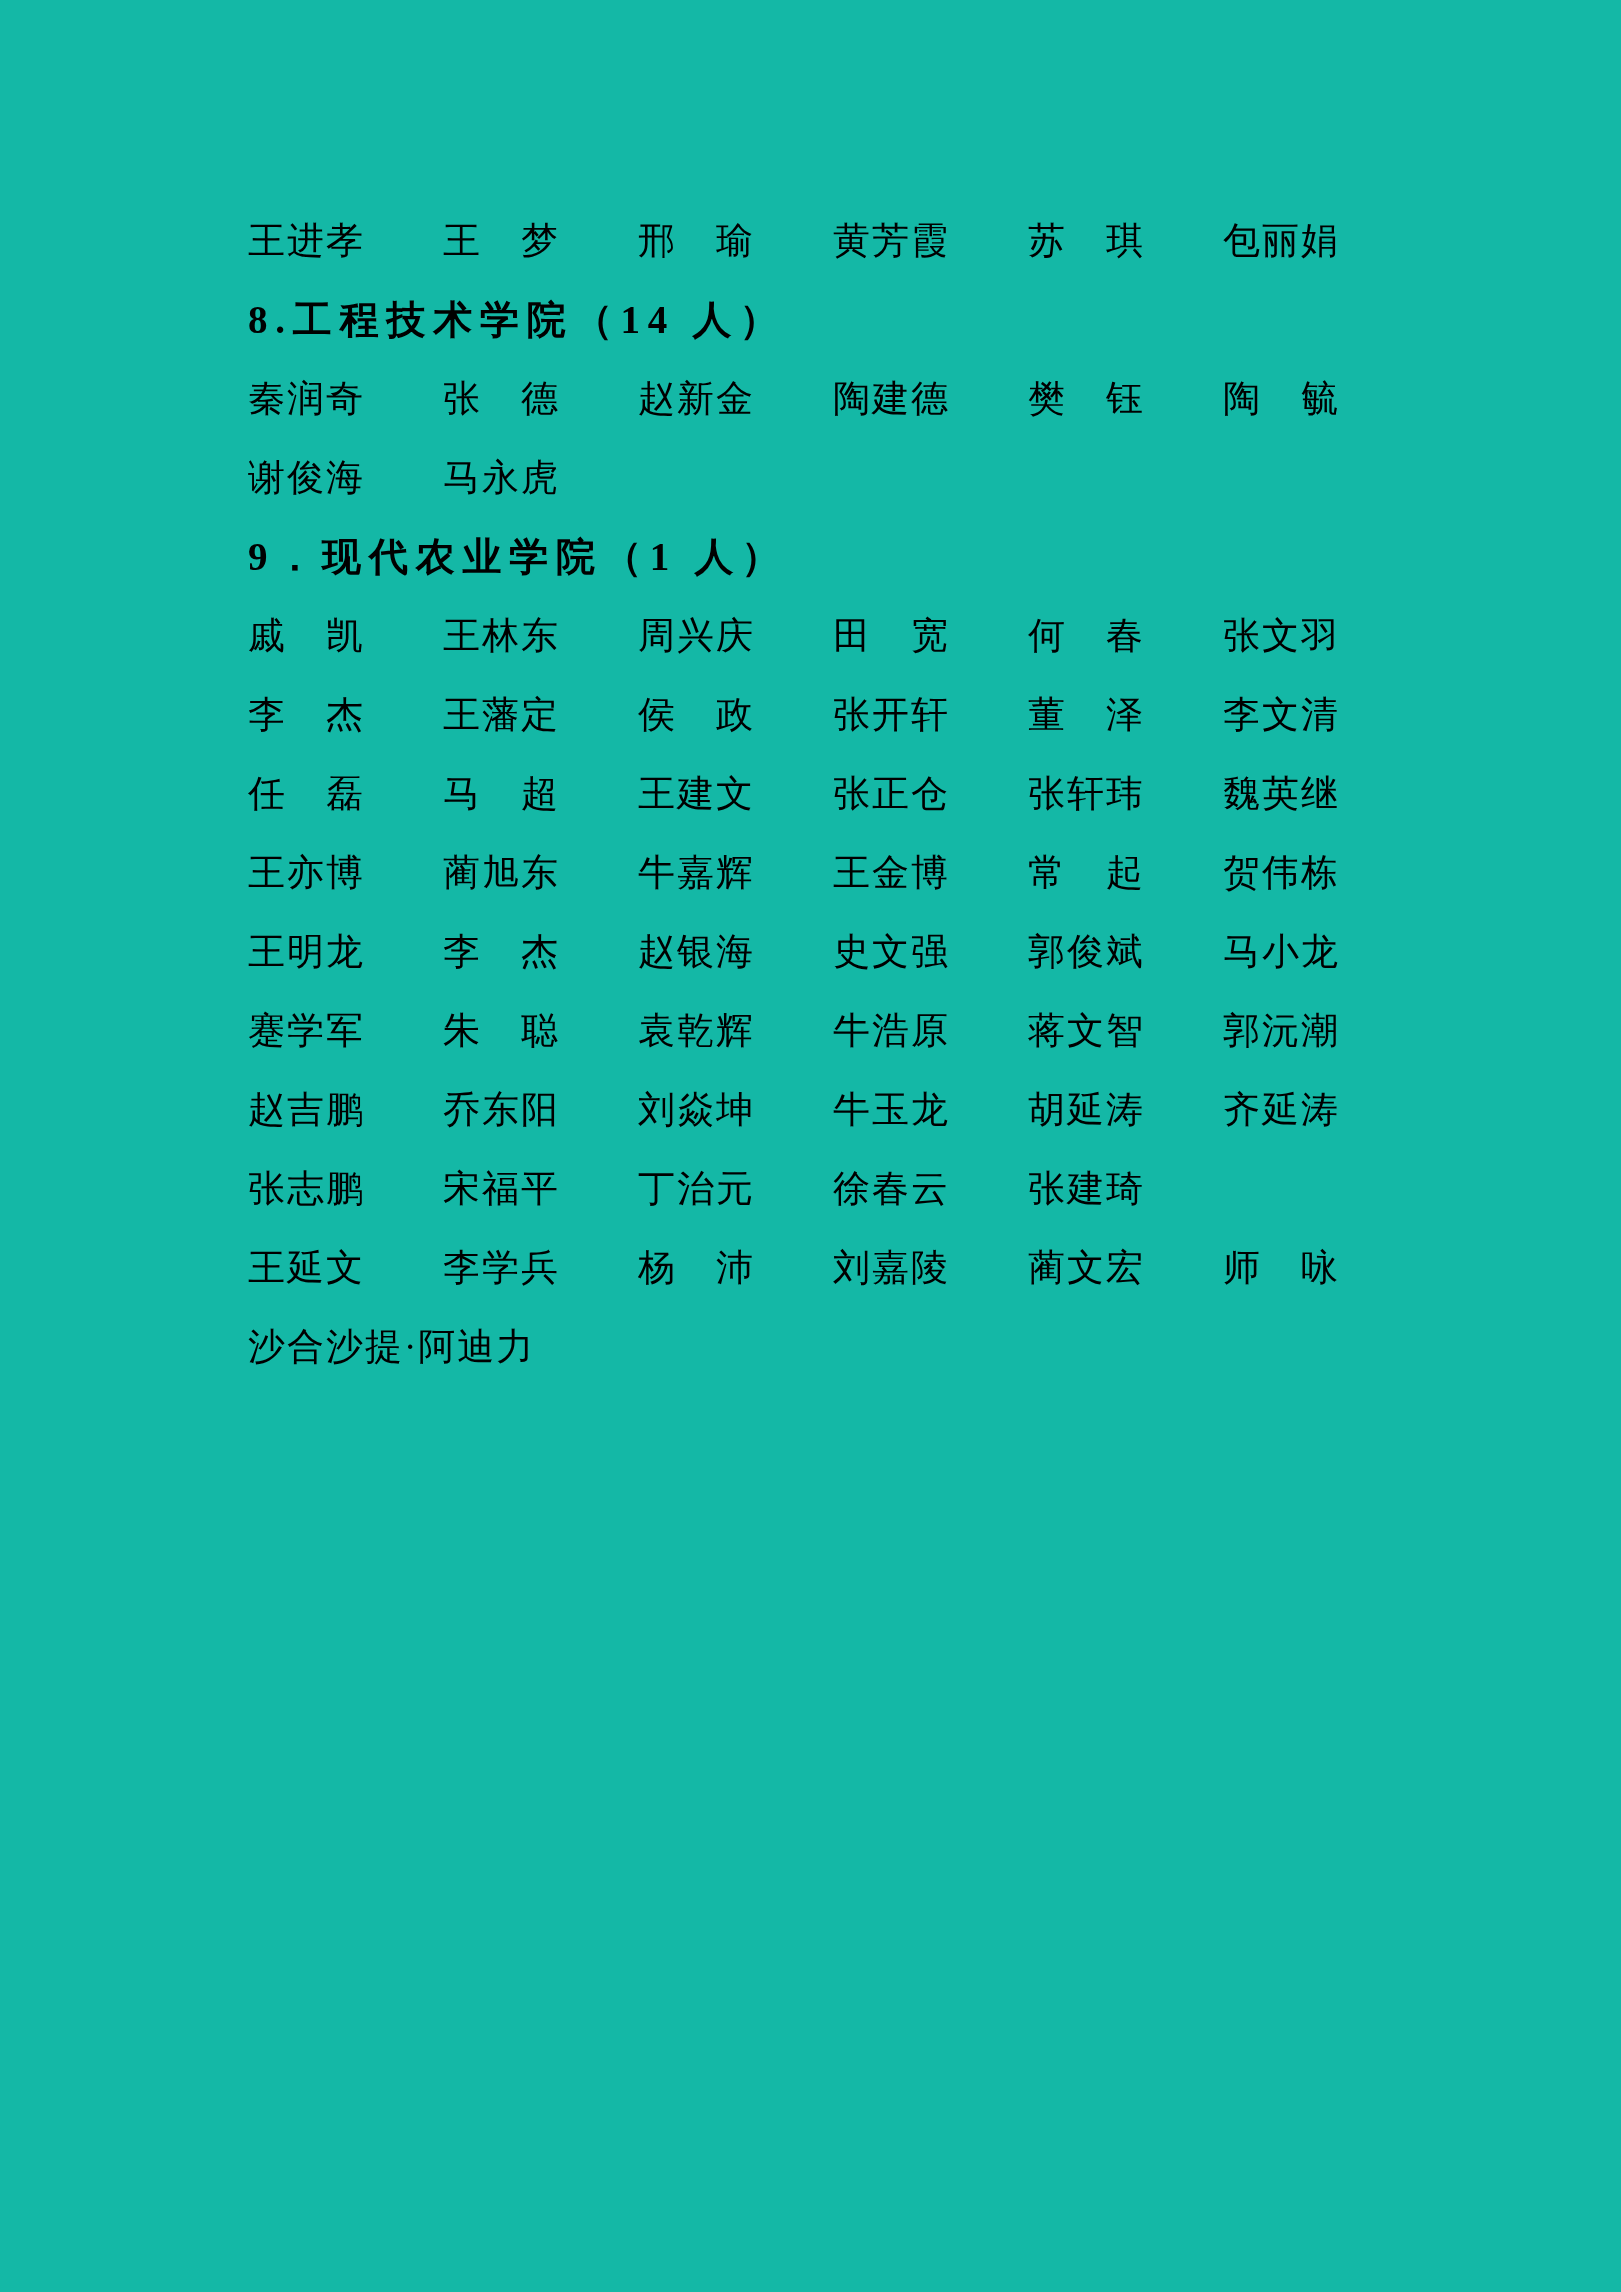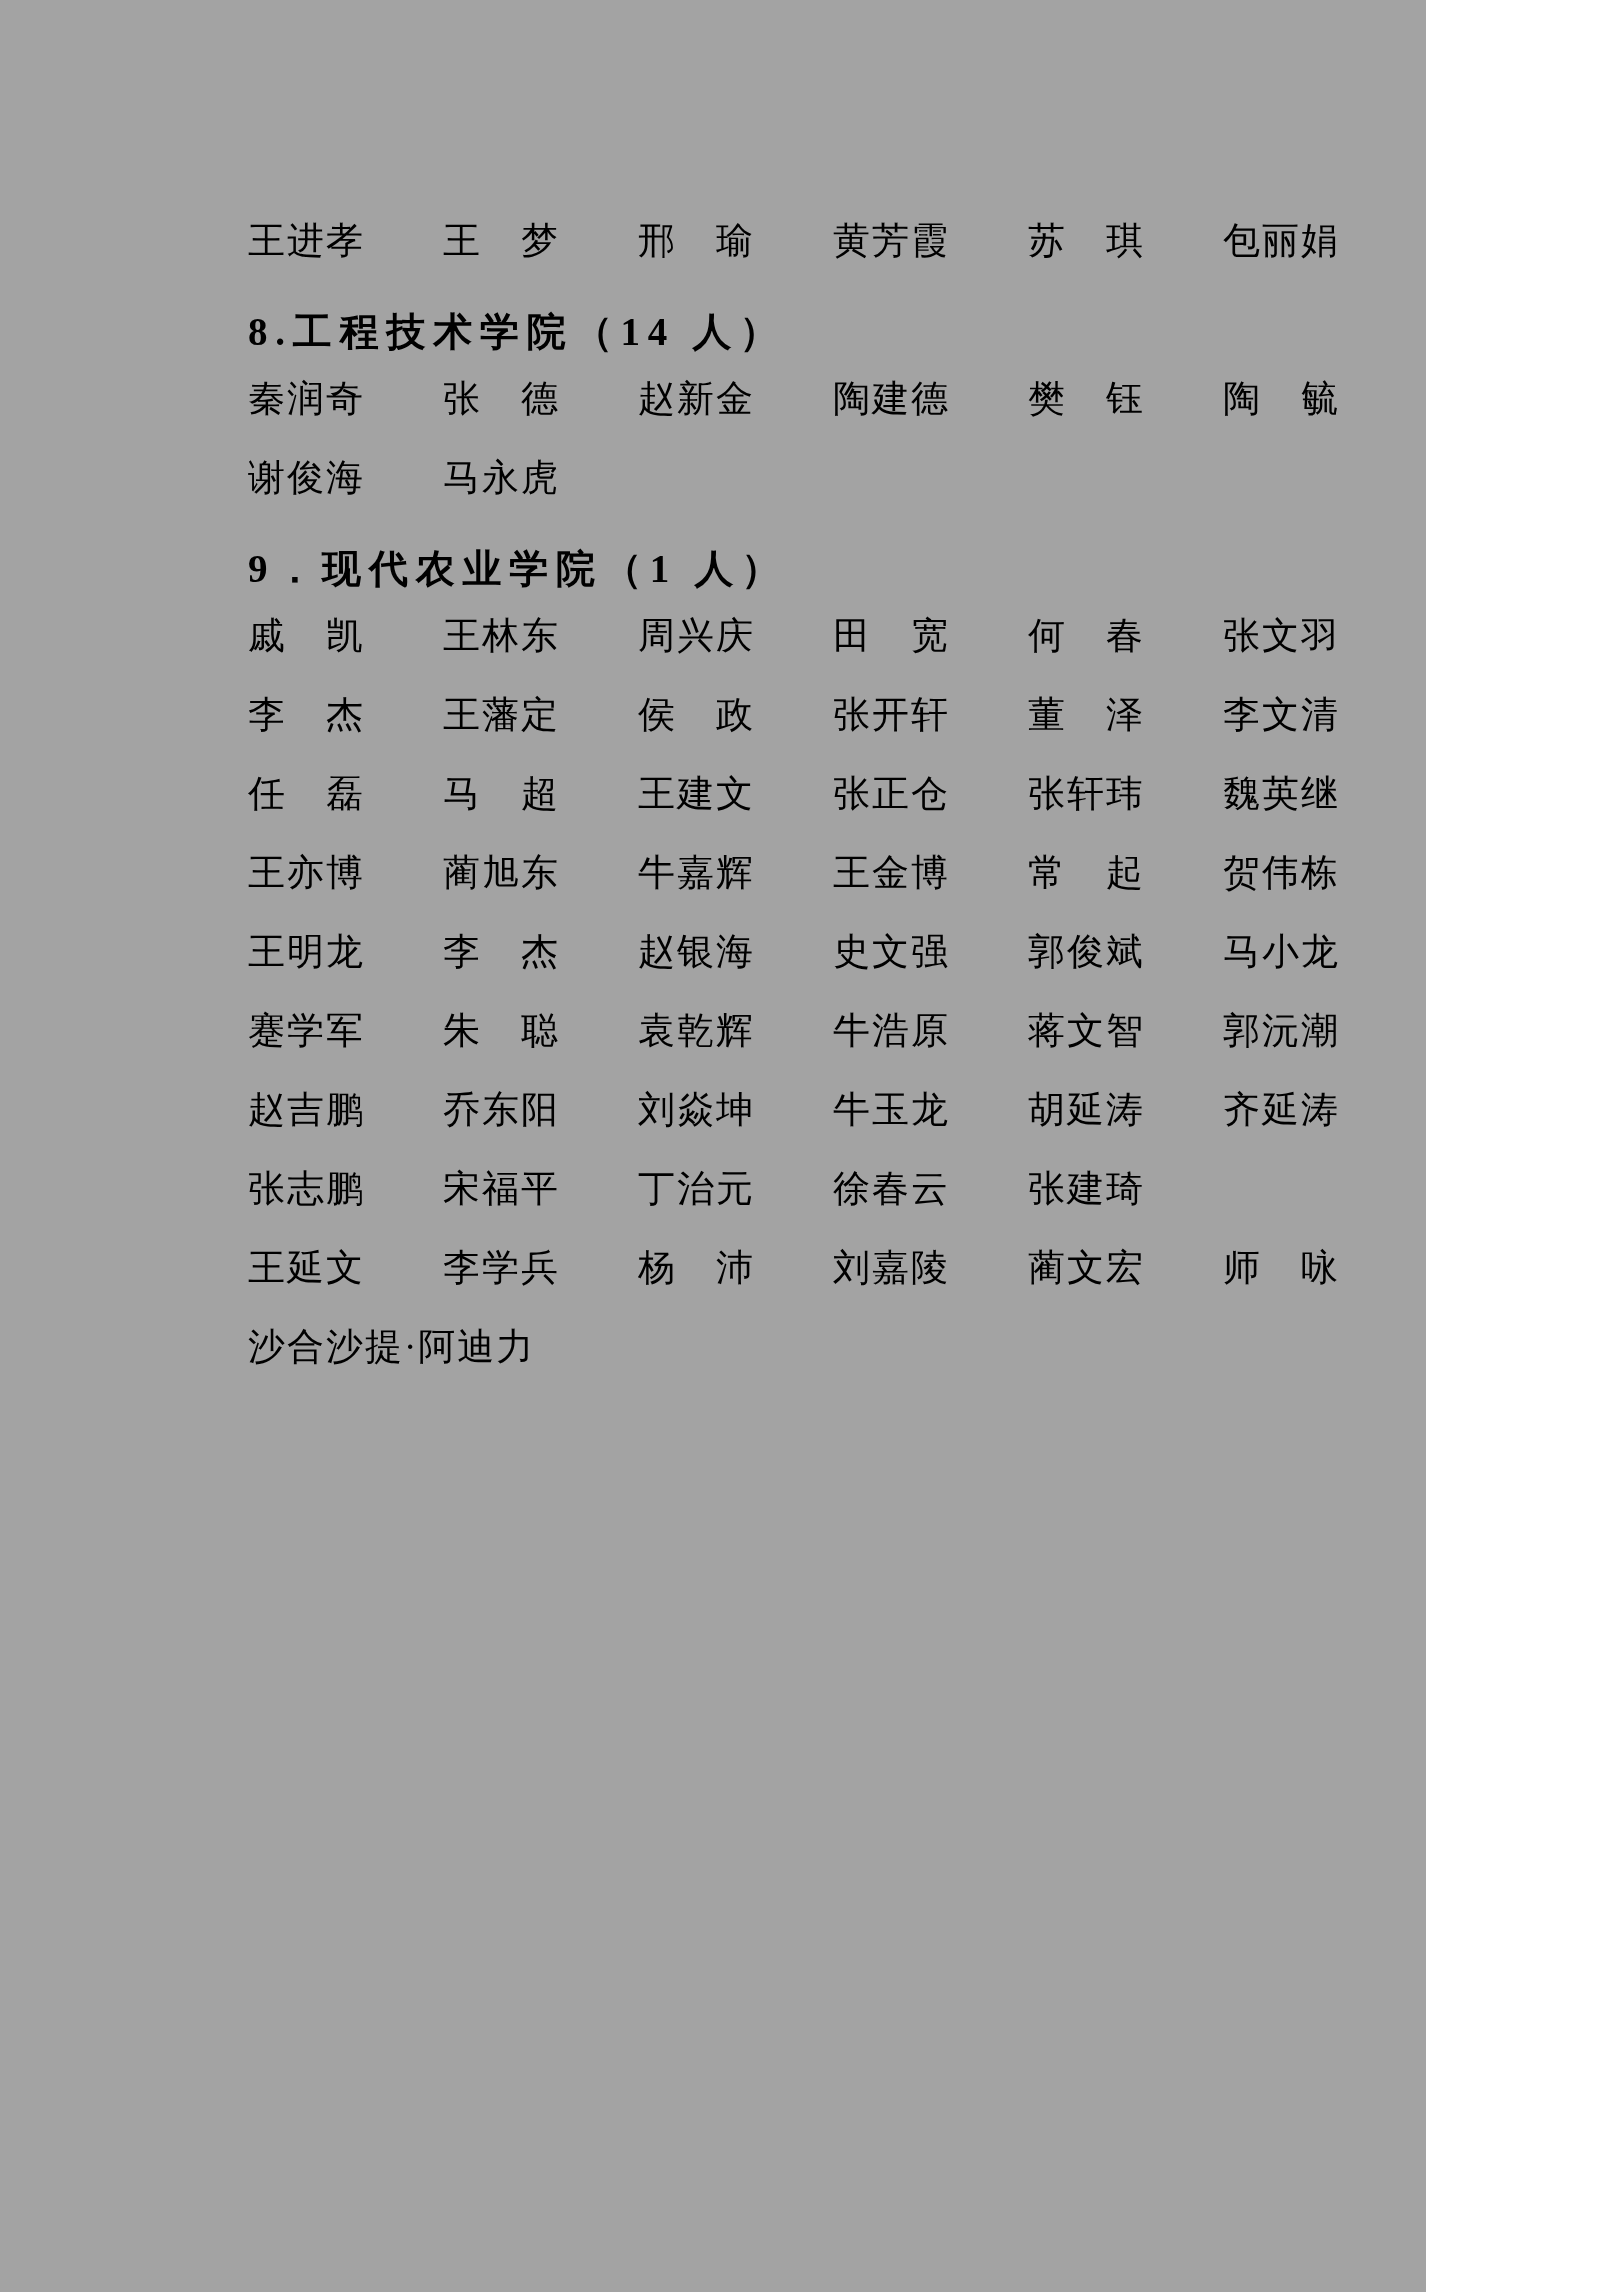--- a/index.html
+++ b/index.html
@@ -7,23 +7,23 @@
   body {
     width: 1621px;
     height: 2293px;
     background: #ffffff;
     color: #000000;
     font-family: "Liberation Serif", "DejaVu Serif", serif;
     overflow: hidden;
   }
   .page {
     position: relative;
-    width: 1426px;
+    width: 1621px;
     height: 2293px;
-    background: #a3a3a3;
+    background: #14b8a6;
   }
   .doc {
     position: absolute;
     left: 248px;
     top: 201px;
     width: 1127px;
   }
   .line {
     height: 79px;
     display: flex;
@@ -34,21 +34,20 @@
     white-space: pre;
     font-size: 37px;
     letter-spacing: 2px;
     overflow: visible;
   }
   .heading-row {
     font-weight: bold;
     font-size: 39px;
     letter-spacing: 7.8px;
     white-space: pre;
-    align-items: flex-end;
   }
 </style>
 </head>
 <body>
 
 <div class="page">
   <main class="doc" id="doc">
       <div class="line name-row">
         <span class="cell">王进孝</span>
         <span class="cell">王　梦</span>

